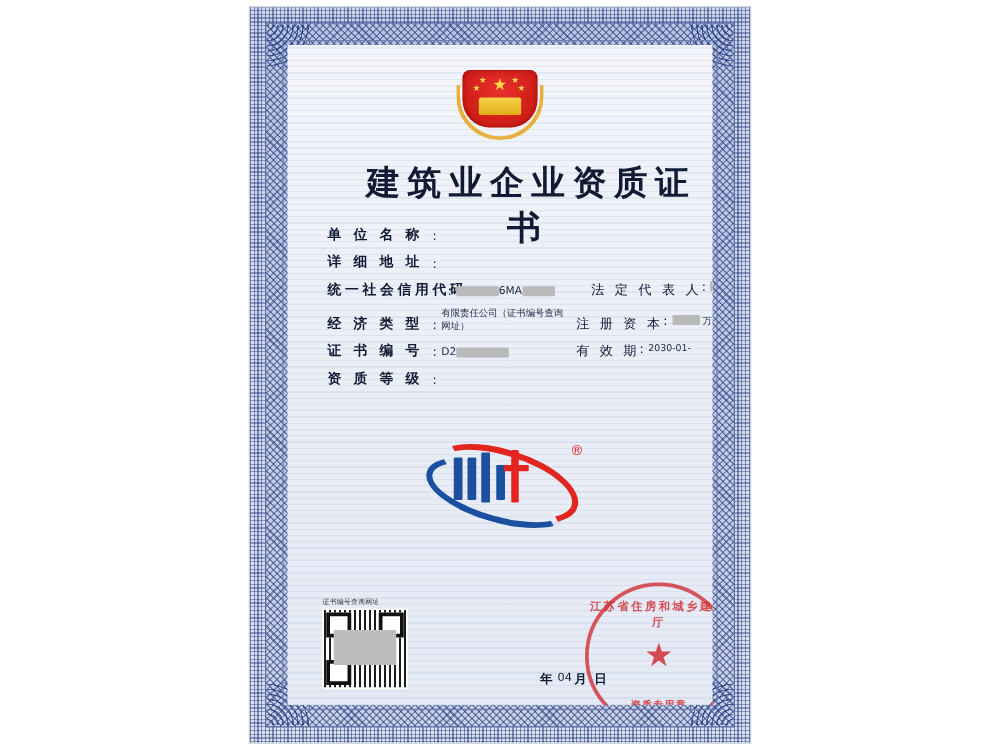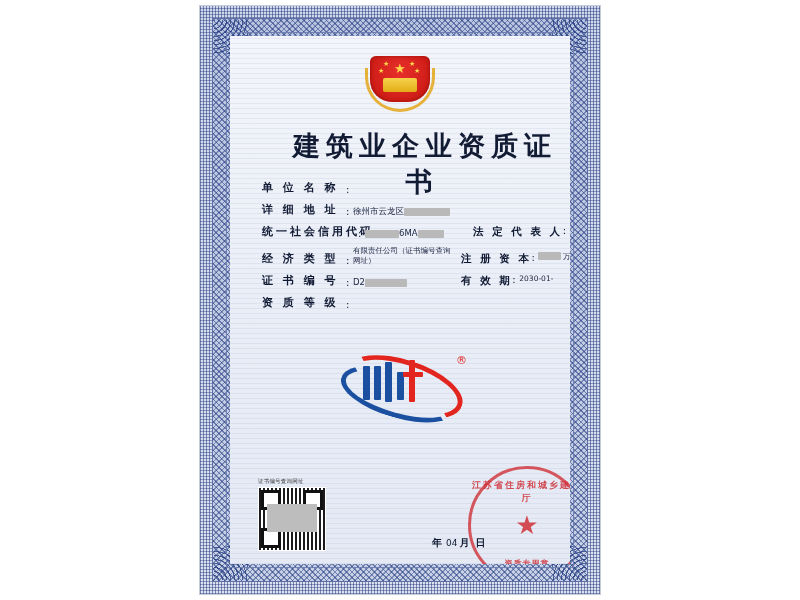--- a/index.html
+++ b/index.html
@@ -197,21 +197,21 @@
   .redact.r3 { width: 42px; }
   .redact.r4 { width: 62px; }
   .redact.r5 { width: 26px; }
   .redact.r6 { width: 20px; }
   .redact.r7 { width: 46px; }
   .redact.r8 { width: 30px; }
 
   .inline-group { display: flex; align-items: flex-start; }
   .sub-label {
     font-size: 10.5px;
-    font-weight: bold;
+    font-weight: normal;
     letter-spacing: 2.5px;
     color: #101a33;
     white-space: nowrap;
     margin-left: 4px;
   }
 
   
   .logo-wrap {
     position: absolute;
     left: 0; right: 0;
@@ -401,23 +401,20 @@
       <div class="fields">
 
         <div class="field-row">
           <div class="f-label w5">单 位 名 称</div>
           <div class="f-colon">:</div>
         </div>
 
         <div class="field-row">
           <div class="f-label w5">详 细 地 址</div>
           <div class="f-colon">:</div>
-          <div class="f-value">
-            <span>徐州市云龙区</span><span class="redact r7"></span>
-          </div>
         </div>
 
         <div class="field-row">
           <div class="f-label w6">统一社会信用代码</div>
           <div class="f-colon">:</div>
           <div class="f-value" style="flex:0 0 104px;">
             <span class="redact r2"></span><span>6MA</span><span class="redact r5"></span>
           </div>
           <div class="inline-group">
             <div class="sub-label">法 定 代 表 人</div>

